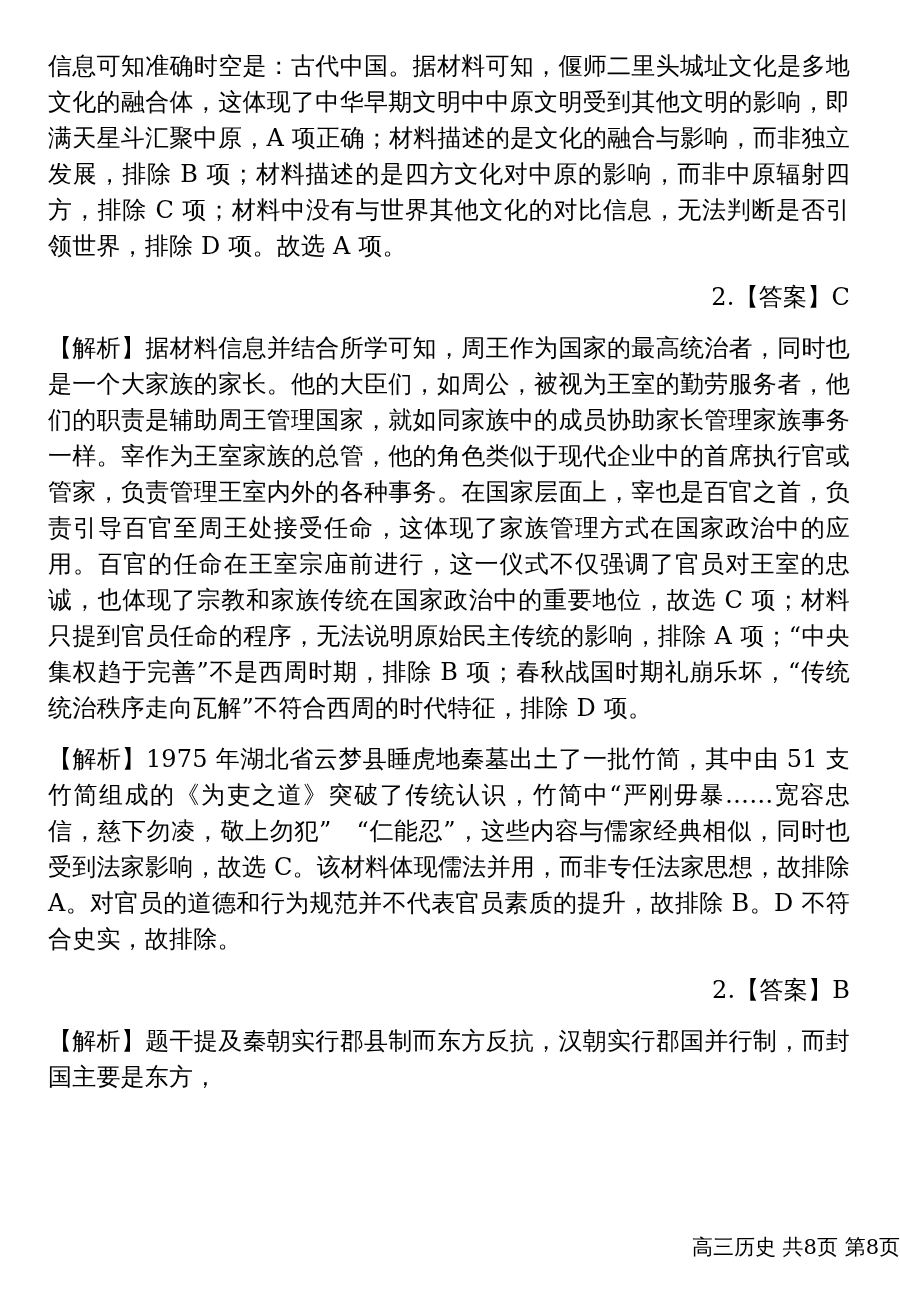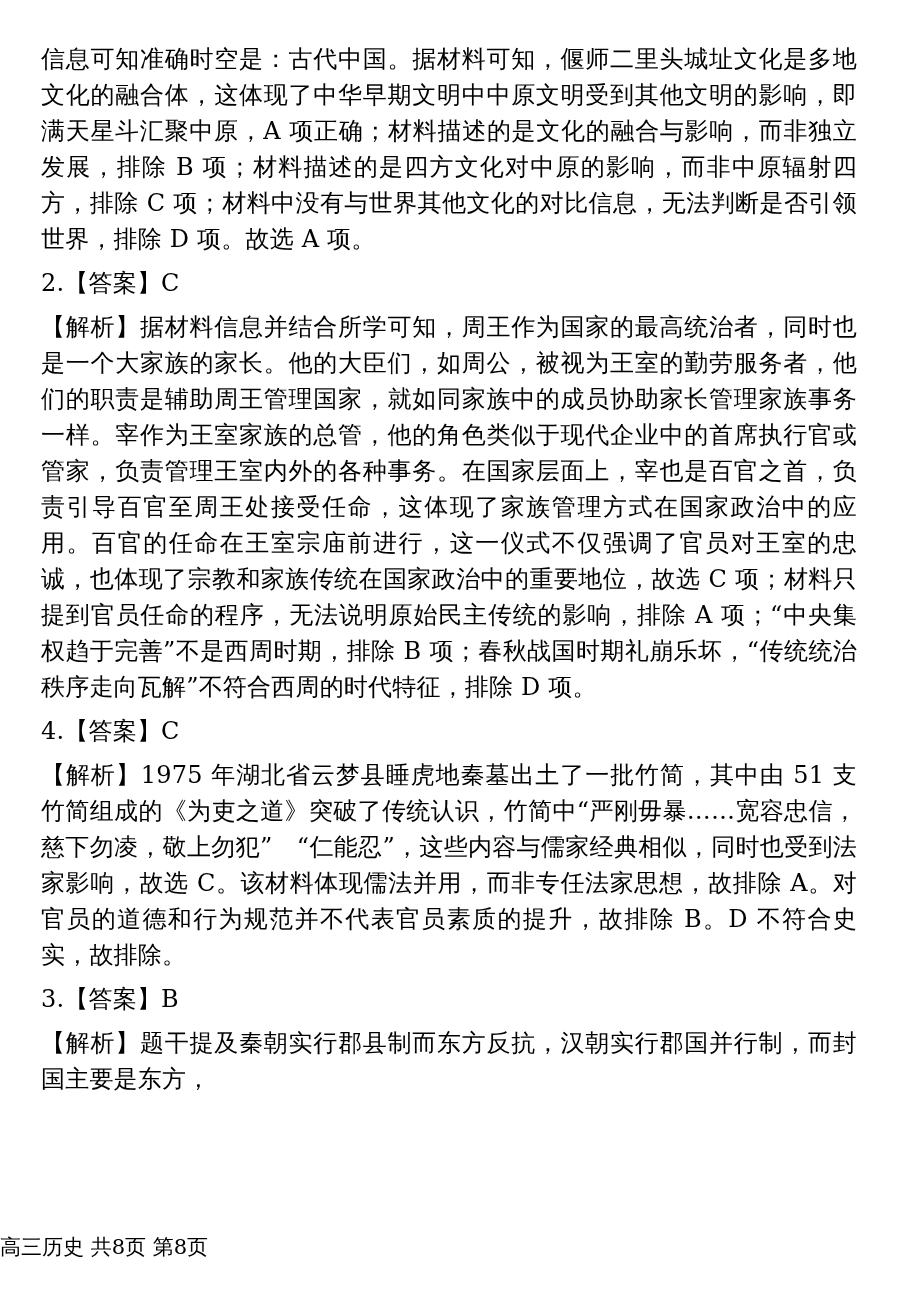--- a/index.html
+++ b/index.html
@@ -14,51 +14,50 @@
     font-family: "DejaVu Serif", "Liberation Serif", serif;
     color: #000000;
   }
   .page-body {
     position: absolute;
     top: 33px;
     left: 33px;
     width: 832px;
   }
   .para {
-    margin: 8px;
+    margin: 15px;
     font-size: 24px;
     line-height: 36px;
     text-align: justify;
     text-justify: inter-ideograph;
     letter-spacing: 0.2px;
   }
   .answer-line {
-    text-align: left;
+    text-align: right;
   }
   .page-footer {
     position: absolute;
     top: 1234px;
     left: 0;
     width: 900px;
-    text-align: left;
+    text-align: right;
     font-size: 21px;
     line-height: 26px;
     color: #000000;
   }
 </style>
 </head>
 <body>
 
 <div class="page-body">
   <p class="para">信息可知准确时空是：古代中国。据材料可知，偃师二里头城址文化是多地文化的融合体，这体现了中华早期文明中中原文明受到其他文明的影响，即满天星斗汇聚中原，A 项正确；材料描述的是文化的融合与影响，而非独立发展，排除 B 项；材料描述的是四方文化对中原的影响，而非中原辐射四方，排除 C 项；材料中没有与世界其他文化的对比信息，无法判断是否引领世界，排除 D 项。故选 A 项。</p>
 
   <p class="para answer-line">2.【答案】C</p>
   <p class="para">【解析】据材料信息并结合所学可知，周王作为国家的最高统治者，同时也是一个大家族的家长。他的大臣们，如周公，被视为王室的勤劳服务者，他们的职责是辅助周王管理国家，就如同家族中的成员协助家长管理家族事务一样。宰作为王室家族的总管，他的角色类似于现代企业中的首席执行官或管家，负责管理王室内外的各种事务。在国家层面上，宰也是百官之首，负责引导百官至周王处接受任命，这体现了家族管理方式在国家政治中的应用。百官的任命在王室宗庙前进行，这一仪式不仅强调了官员对王室的忠诚，也体现了宗教和家族传统在国家政治中的重要地位，故选 C 项；材料只提到官员任命的程序，无法说明原始民主传统的影响，排除 A 项；“中央集权趋于完善”不是西周时期，排除 B 项；春秋战国时期礼崩乐坏，“传统统治秩序走向瓦解”不符合西周的时代特征，排除 D 项。</p>
 
 
-  <p class="para answer-line">4.【答案】C</p>
   <p class="para">【解析】1975 年湖北省云梦县睡虎地秦墓出土了一批竹简，其中由 51 支竹简组成的《为吏之道》突破了传统认识，竹简中“严刚毋暴……宽容忠信，慈下勿凌，敬上勿犯”　“仁能忍”，这些内容与儒家经典相似，同时也受到法家影响，故选 C。该材料体现儒法并用，而非专任法家思想，故排除 A。对官员的道德和行为规范并不代表官员素质的提升，故排除 B。D 不符合史实，故排除。</p>
 
-  <p class="para answer-line">3.【答案】B</p>
+  <p class="para answer-line">2.【答案】B</p>
   <p class="para">【解析】题干提及秦朝实行郡县制而东方反抗，汉朝实行郡国并行制，而封国主要是东方，</p>
 </div>
 
 <div class="page-footer">高三历史 共8页 第8页</div>
 
 </body></html>

